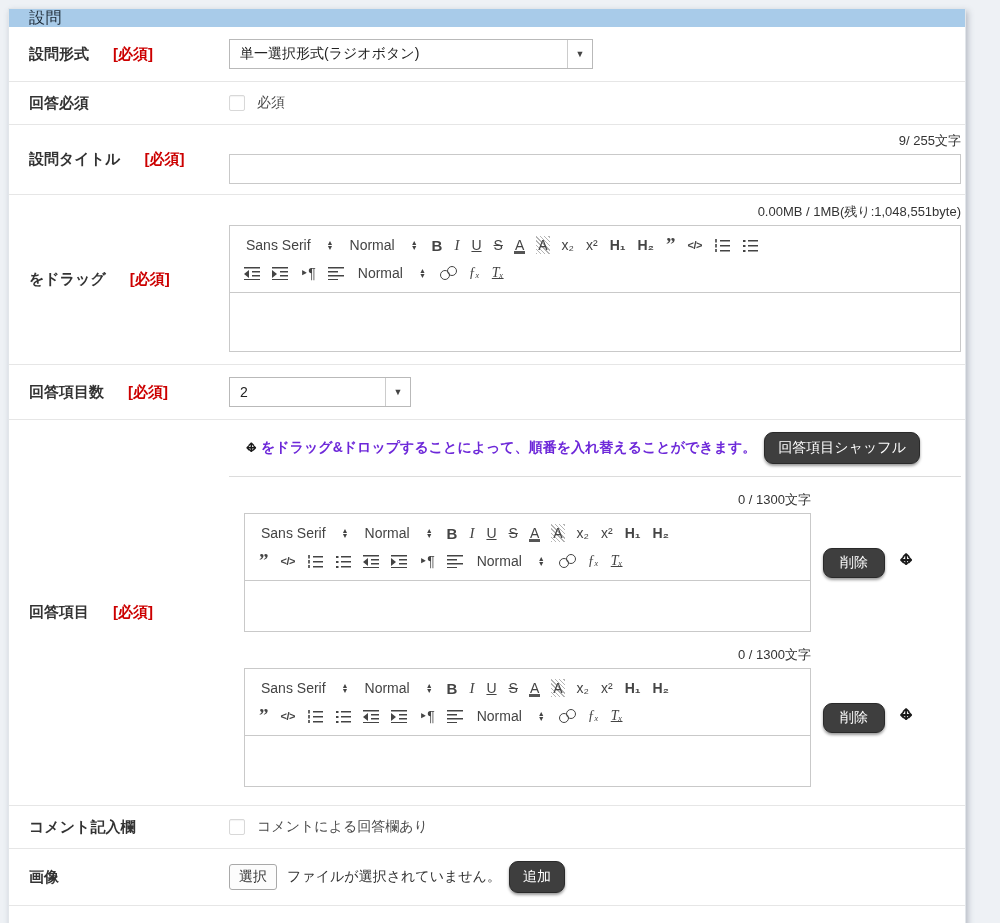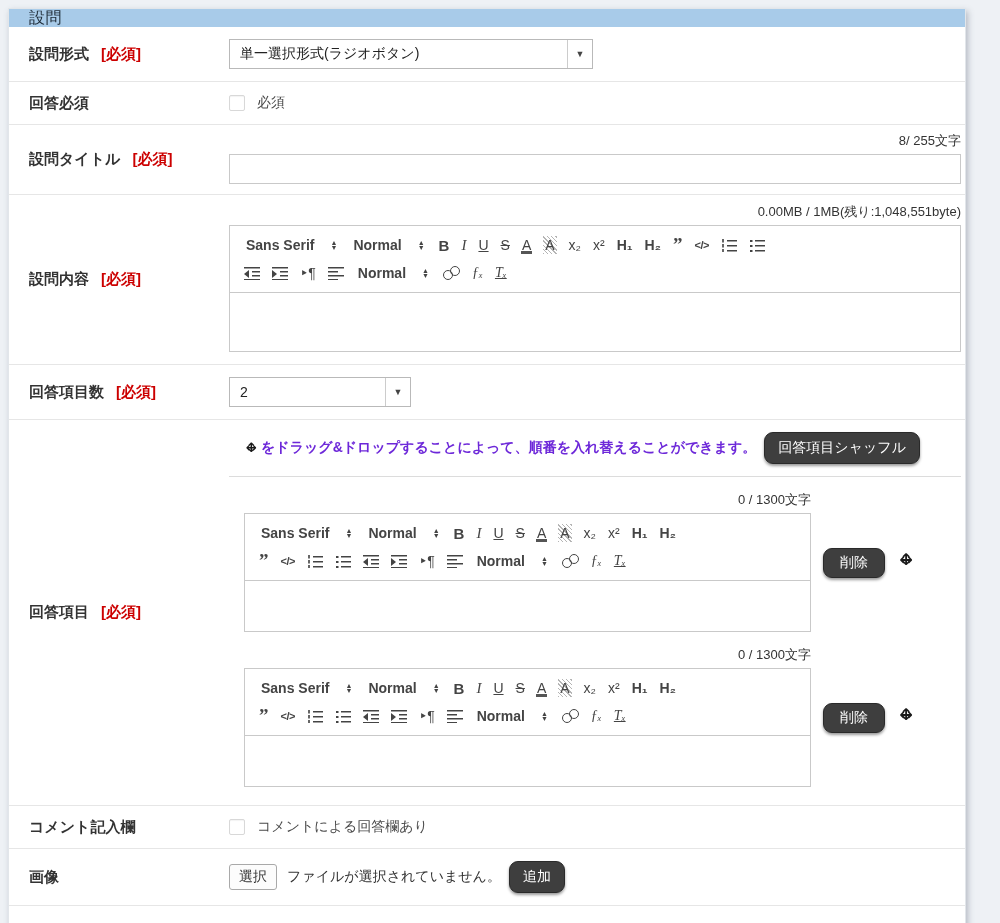--- a/index.html
+++ b/index.html
@@ -16,21 +16,21 @@
     box-shadow:2px 3px 6px rgba(110,120,135,.45);
   }
   .panel-header {
     background:#a8cbe9; height:18px; display:flex; align-items:center;
     padding-left:20px; font-size:16px; color:#1d2a36; letter-spacing:.5px;
   }
   .row { display:flex; align-items:stretch; }
   .row + .row { border-top:1px solid #e6e6e6; }
   .lbl {
     width:220px; min-width:220px; padding-left:20px;
-    display:flex; align-items:center; gap:12px;
+    display:flex; align-items:center; gap:24px;
     font-size:15px; font-weight:bold; color:#333;
   }
   .req { color:#c00; font-weight:bold; font-size:15px; }
   .fld { flex:1; padding:12px 4px 12px 0; }
   .fld-center { display:flex; align-items:center; gap:12px; }
 
   
   .select {
     display:flex; align-items:stretch; height:30px; background:#fff;
     border:1px solid #b9b9b9; cursor:pointer;
@@ -60,21 +60,21 @@
   }
 
   
   .editor { border:1px solid #c9c9c9; background:#fff; }
   .ql-toolbar { border-bottom:1px solid #c9c9c9; padding:5px 8px; }
   .ql-line { display:flex; align-items:center; height:28px; }
   .ql-btn {
     background:none; border:none; padding:0 6px; height:24px; cursor:pointer;
     font-size:14px; color:#444; font-family:inherit; display:inline-flex; align-items:center;
   }
-  .ql-picker { display:inline-flex; align-items:center; padding:0 8px; cursor:pointer; gap:16px;font-weight:bold; }
+  .ql-picker { display:inline-flex; align-items:center; padding:0 8px; cursor:pointer; gap:16px; }
   .ql-picker-label { font-size:14px; color:#444; }
   .ql-arrows { display:flex; flex-direction:column; line-height:5px; font-size:7px; color:#444; }
   .g-bold { font-weight:bold; font-size:15px; }
   .g-italic { font-style:italic; font-family:"Liberation Serif","DejaVu Serif",serif; font-size:15px; }
   .g-underline { text-decoration:underline; }
   .g-strike { text-decoration:line-through; }
   .g-color span, .g-bg span { display:inline-block; }
   .g-color { background:linear-gradient(#555,#555) center bottom 3px/11px 3px no-repeat; }
   .g-bg span {
     background:repeating-linear-gradient(45deg,#b5b5b5 0 1px,transparent 1px 3px);
@@ -203,28 +203,28 @@
       <span class="cb-label">必須</span>
     </div>
   </div>
 
   <div class="row">
     <div class="lbl">
       <span>設問タイトル</span>
       <span class="req">[必須]</span>
     </div>
     <div class="fld" style="padding-top:7px; padding-bottom:10px;">
-      <div class="counter">8/ 255文字</div>
+      <div class="counter">9/ 255文字</div>
       <input class="text-input" type="text" value="" style="">
     </div>
   </div>
 
   <div class="row">
     <div class="lbl">
-      <span>設問内容</span>
+      <span>をドラッグ</span>
       <span class="req">[必須]</span>
     </div>
     <div class="fld" style="padding-top:8px; padding-bottom:12px;">
       <div class="counter">0.00MB / 1MB(残り:1,048,551byte)</div>
       <div class="editor editor-main">
         <div class="ql-toolbar">
           <div class="ql-line">
               <span class="ql-picker">
                 <span class="ql-picker-label">Sans Serif</span>
                 <span class="ql-arrows">

